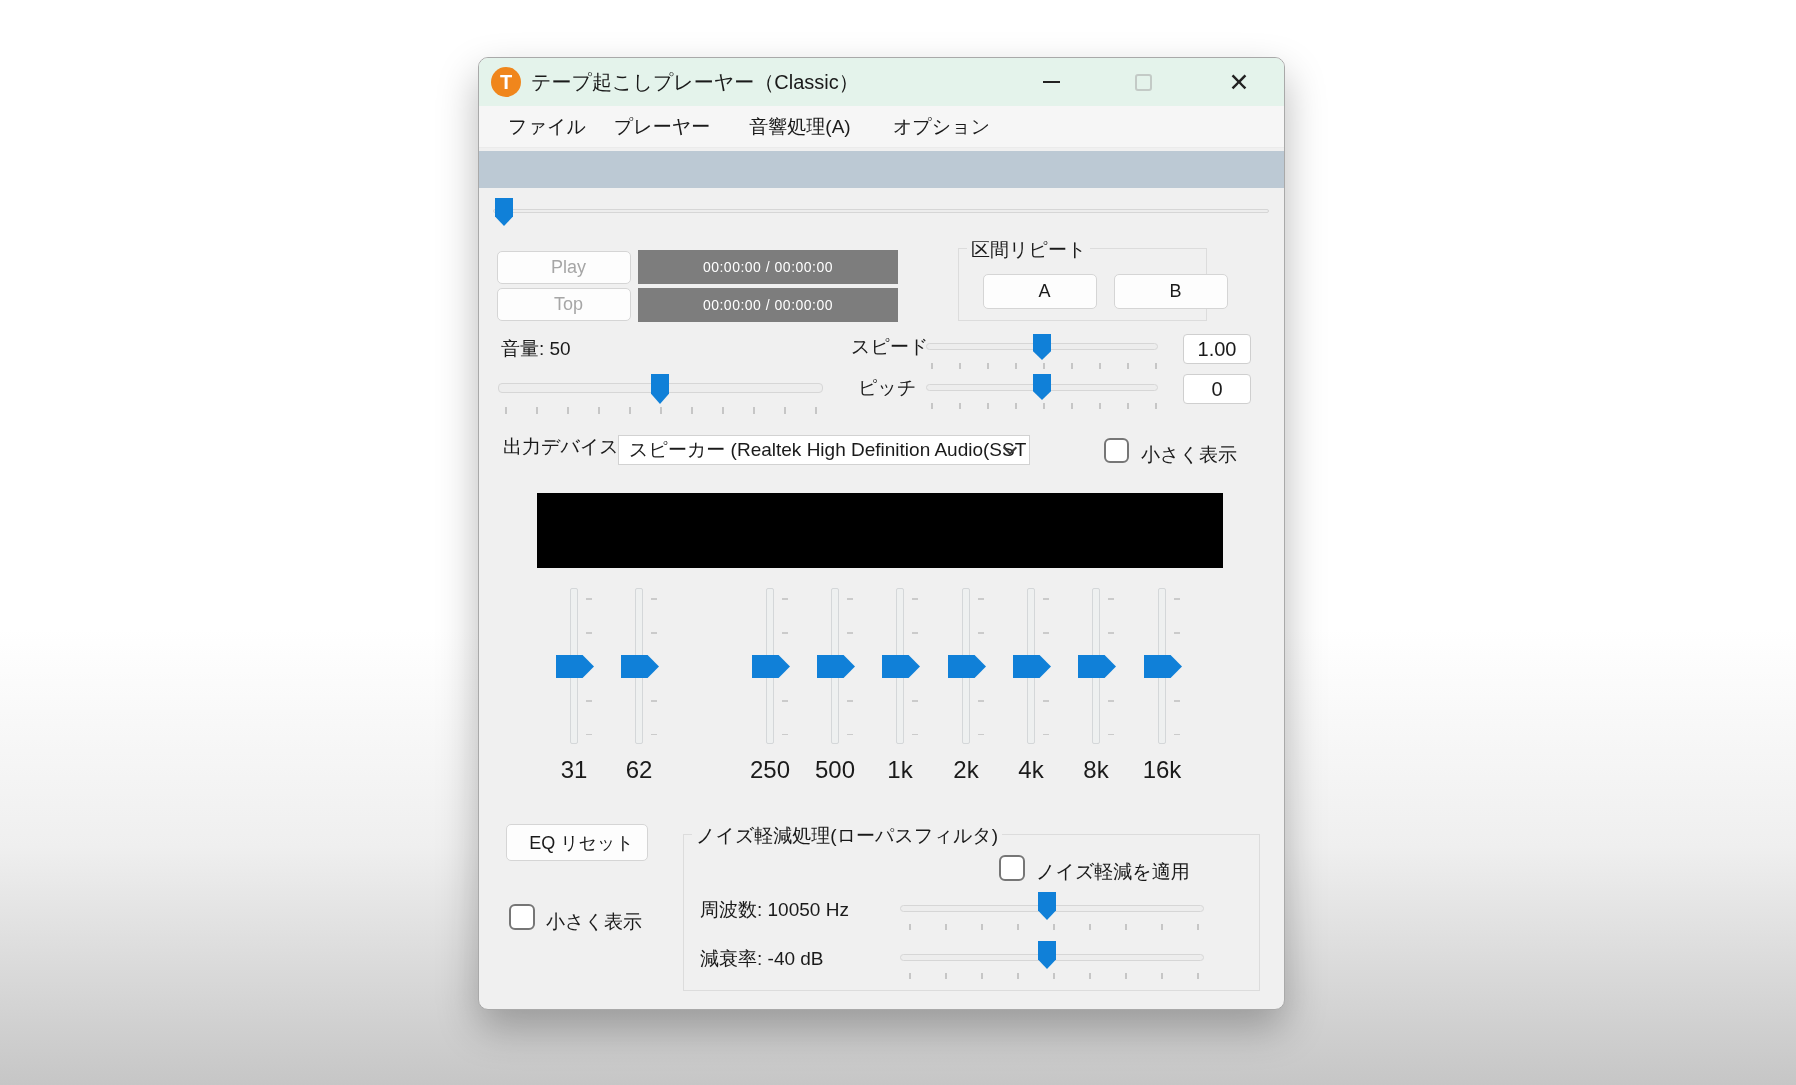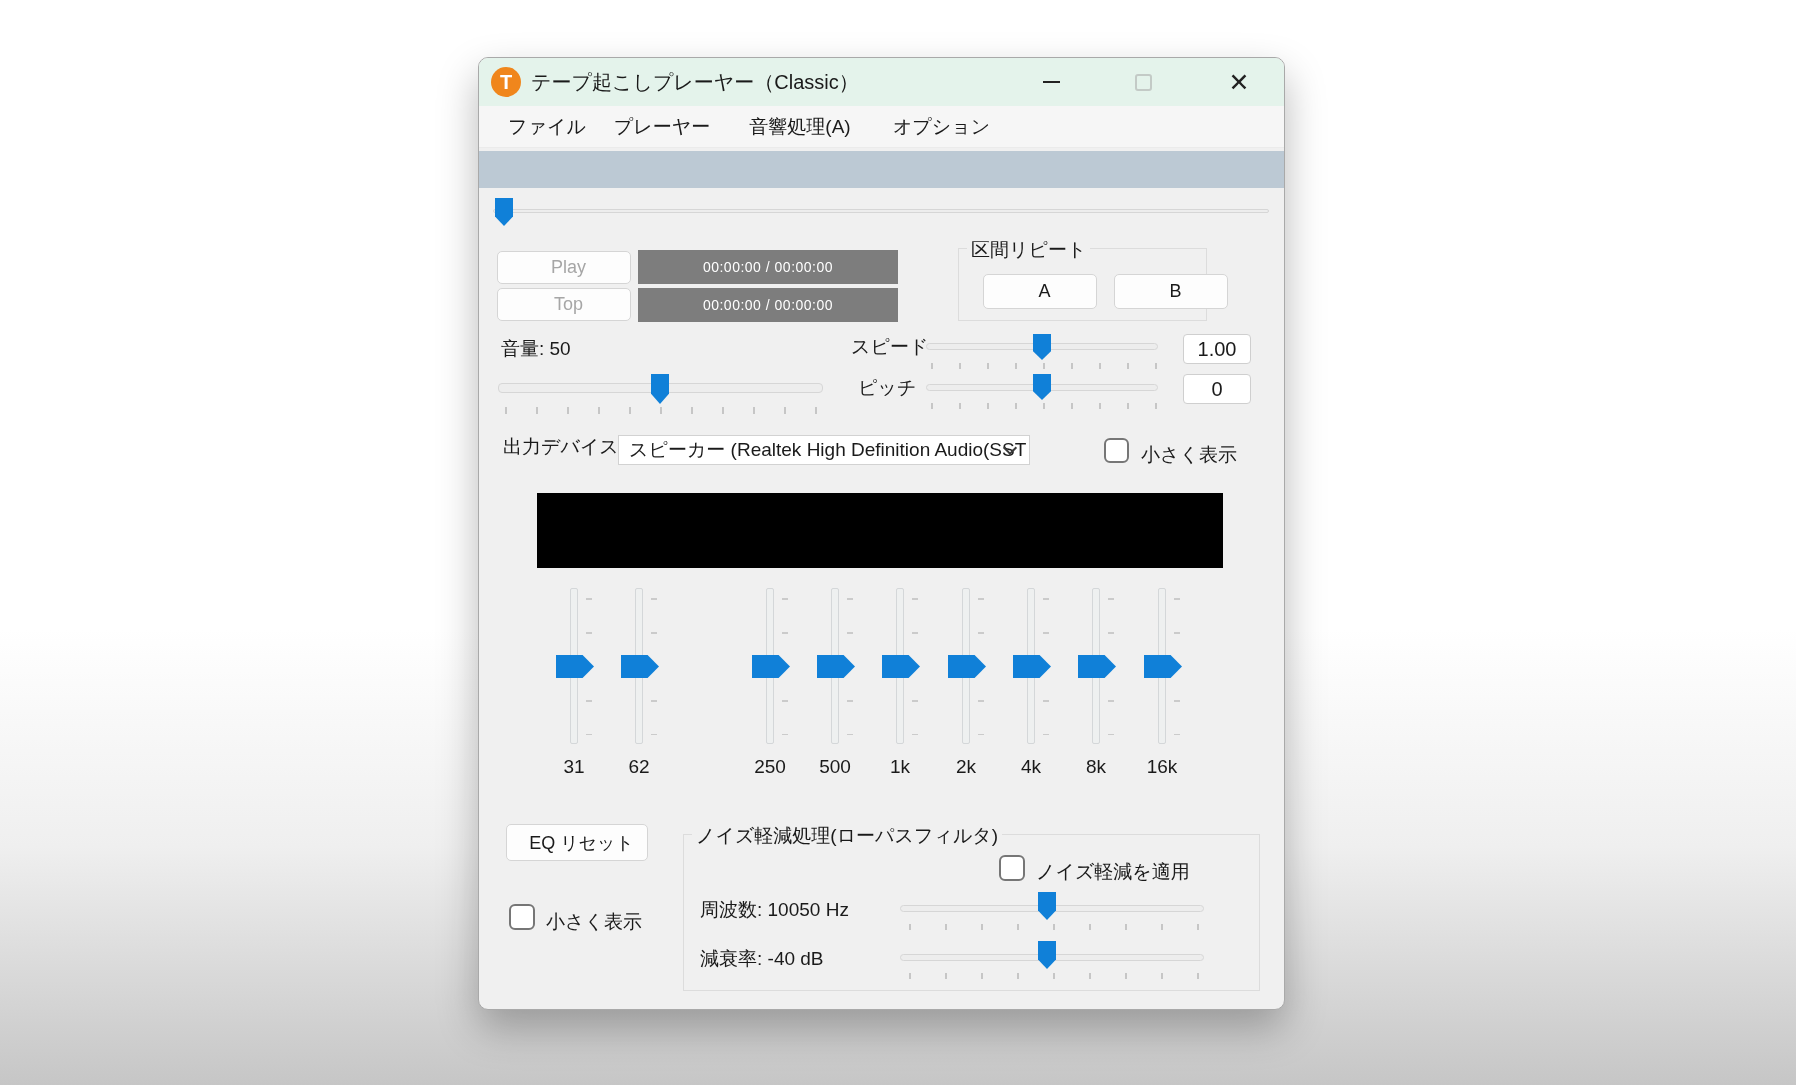--- a/index.html
+++ b/index.html
@@ -75,21 +75,21 @@
     border-right:2px solid #3a3a3a; border-bottom:2px solid #3a3a3a; transform:rotate(45deg); }
 
   .checkbox { position:absolute; width:26px; height:26px; background:#fff; border:2px solid #767676; border-radius:6px; }
 
   .waveform { position:absolute; left:58px; top:435px; width:686px; height:75px; background:#000; }
 
   .eq-slider { position:absolute; top:528px; width:64px; height:196px; }
   .eq-track { position:absolute; left:28px; top:2px; width:8px; height:156px; background:#eef0f0; border:1px solid #d4d7d9; border-radius:2px; }
   .eq-ticks { left:44px; top:12px; height:137px; }
   .eq-thumb { left:14px; top:69px; }
-  .eq-label { position:absolute; left:0; top:170px; width:64px; text-align:center; font-size:19px; }
+  .eq-label { position:absolute; left:0; top:170px; width:64px; text-align:center; font-size:24px; }
 </style>
 </head>
 <body>
 
 <div class="window">
 
   <div class="titlebar">
     <div class="app-icon">
       <span>T</span>
     </div>

